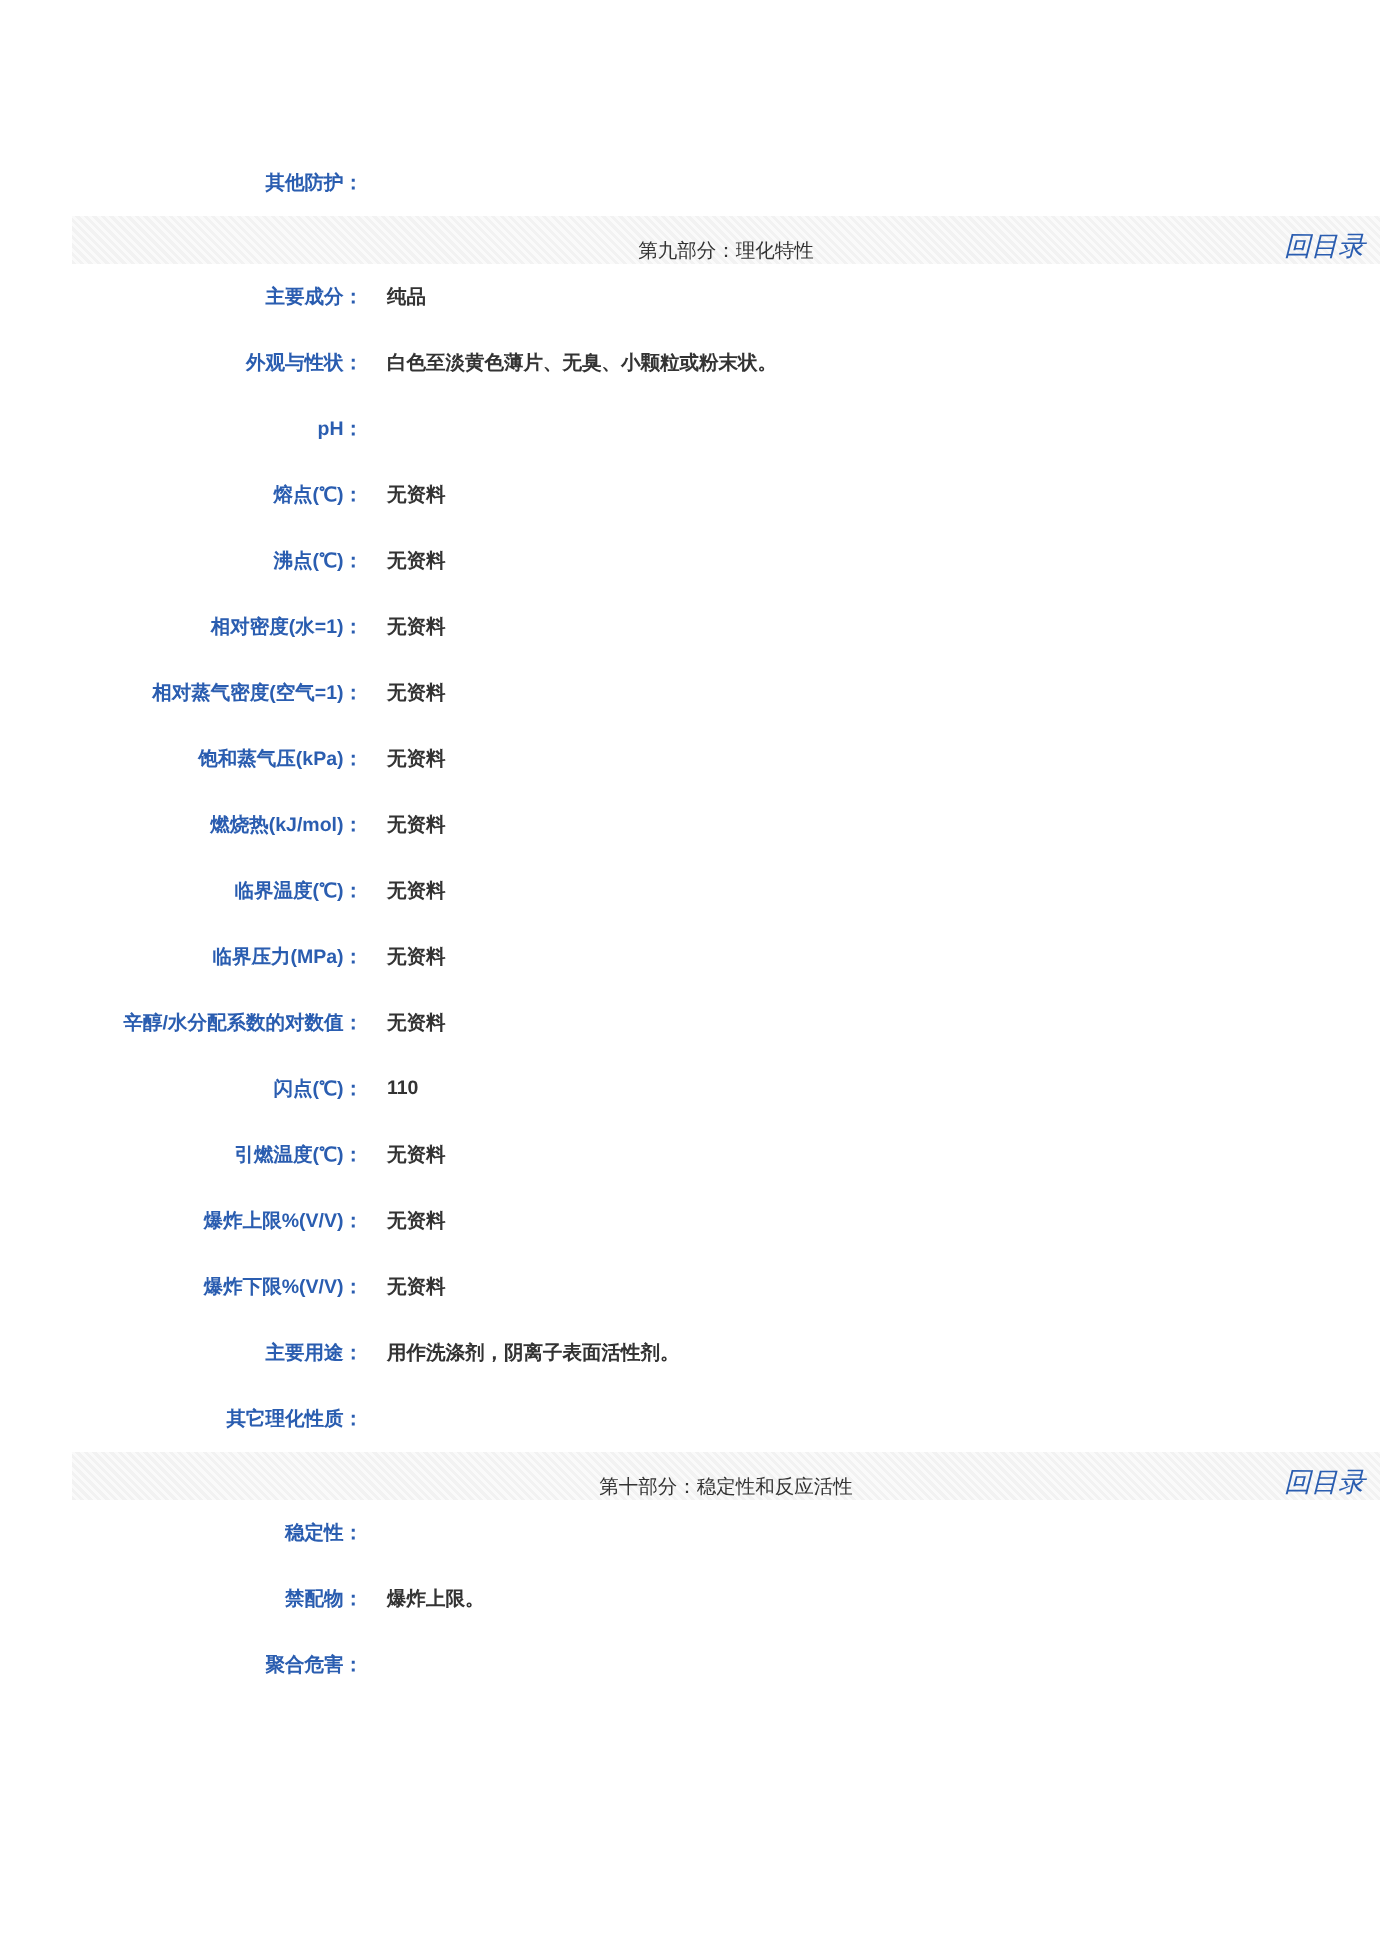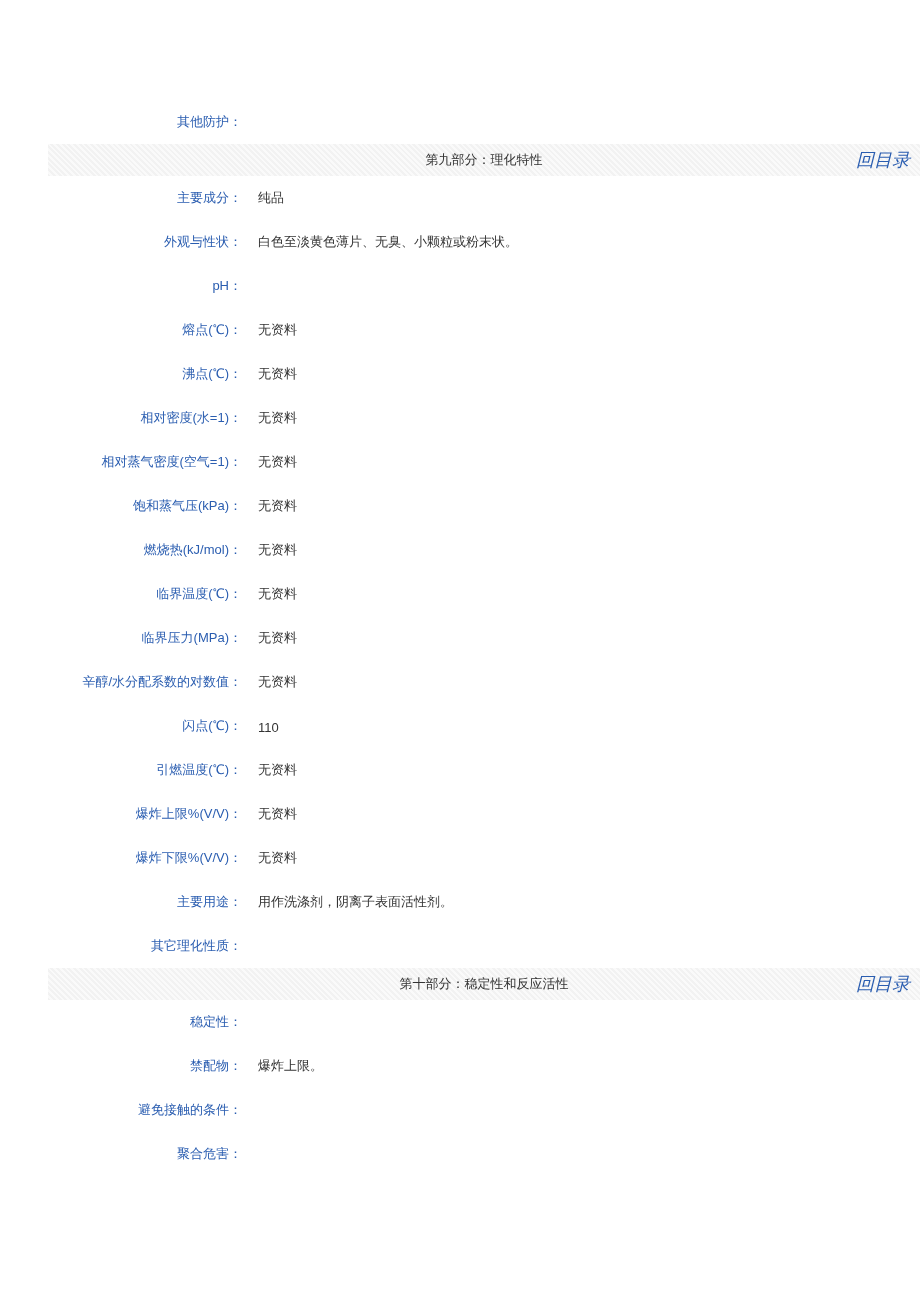--- a/index.html
+++ b/index.html
@@ -6,22 +6,23 @@
     margin: 0;
     padding: 0;
     font-family: "Microsoft YaHei", "SimSun", Arial, sans-serif;
     font-size: 13px;
     color: #333;
     background: #fff;
     width: 920px;
   }
   .row {
     display: flex;
-    align-items: flex-end;
+    align-items: flex-start;
     padding: 13px 0;
+    font-weight: bold;
   }
   .label {
     flex: 0 0 250px;
     text-align: right;
     color: #2a5db0;
     padding-right: 8px;
     box-sizing: border-box;
   }
   .value {
     flex: 1 1 auto;
@@ -30,21 +31,21 @@
   }
   .section-header {
     background: repeating-linear-gradient(
       45deg,
       #f2f2f2,
       #f2f2f2 2px,
       #fafafa 2px,
       #fafafa 4px
     );
     display: flex;
-    align-items: center;
+    align-items: flex-end;
     height: 32px;
     position: relative;
     margin-left: 48px;
   }
   .section-title {
     flex: 1 1 auto;
     text-align: center;
     color: #333;
     font-size: 13px;
   }
@@ -153,20 +154,16 @@
 <div id="section10-rows">
     <div class="row">
       <div class="label">稳定性：</div>
       <div class="value"></div>
     </div>
     <div class="row">
       <div class="label">禁配物：</div>
       <div class="value">爆炸上限。</div>
     </div>
     <div class="row">
-      <div class="label">避免接触的条件：</div>
-      <div class="value"></div>
-    </div>
-    <div class="row">
       <div class="label">聚合危害：</div>
       <div class="value"></div>
     </div>
   </div>
 
 </body></html>

